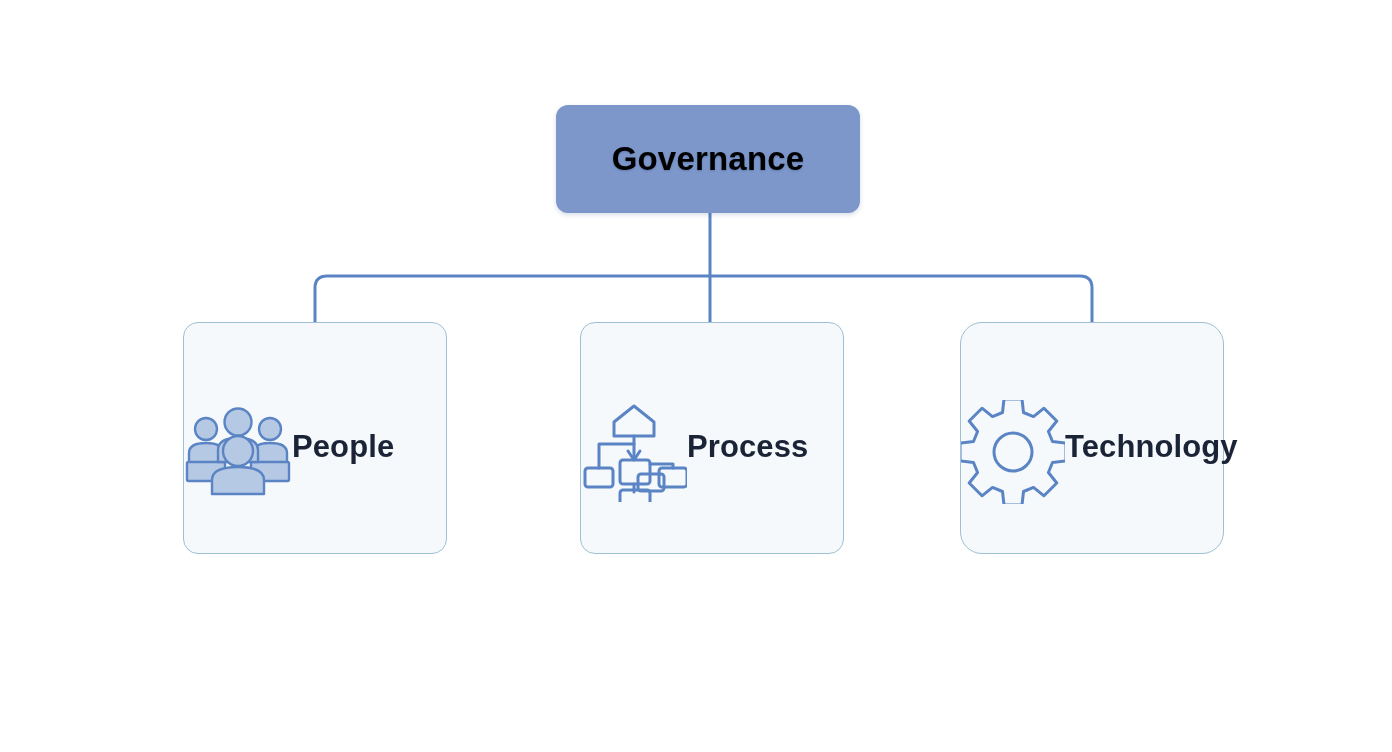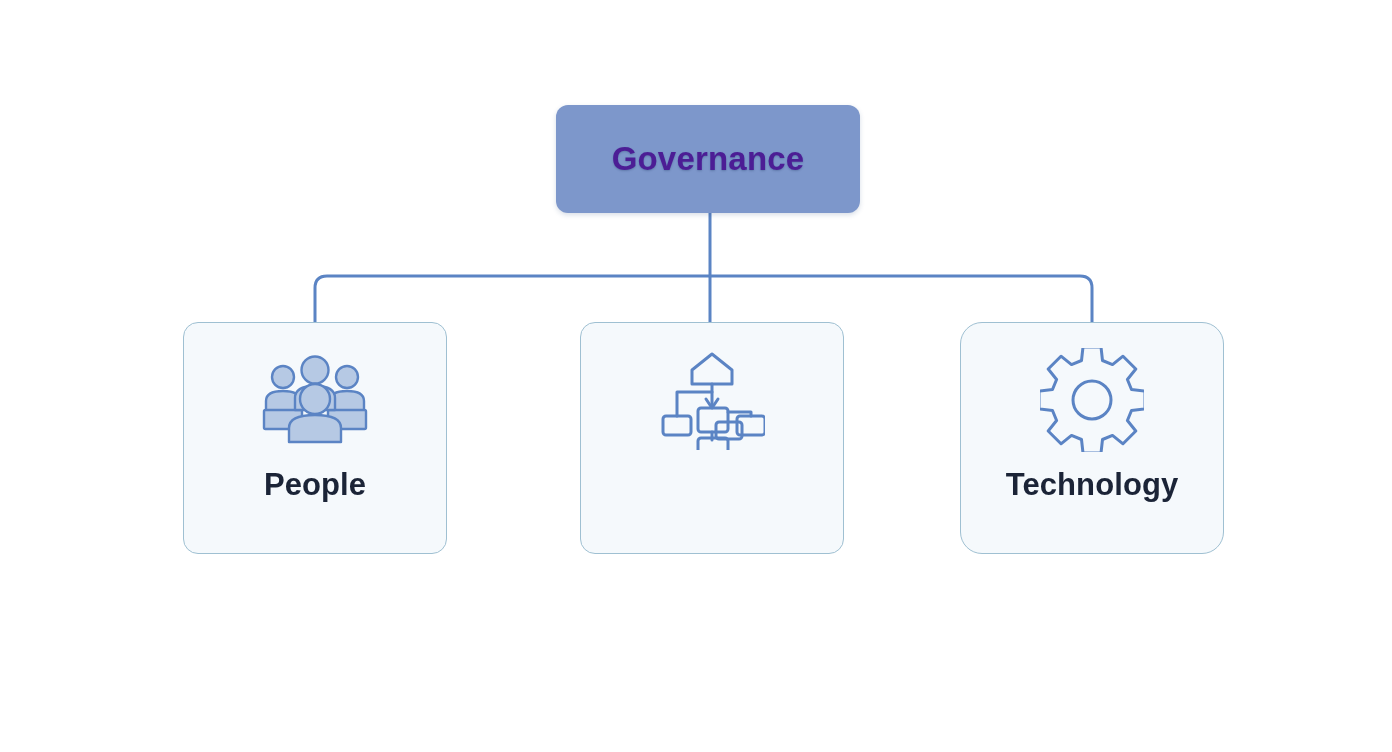--- a/index.html
+++ b/index.html
@@ -38,40 +38,40 @@
     width: 304px;
     height: 108px;
     border-radius: 12px;
     background: #7d97cb;
     box-shadow: 0 2px 5px rgba(40, 70, 120, 0.18);
     display: flex;
     align-items: center;
     justify-content: center;
   }
   .root-label {
-    color: #4c1d95;
+    color: #000000;
     font-size: 33px;
     font-weight: bold;
     letter-spacing: 0.2px;
     text-shadow: 0 1px 2px rgba(30, 55, 100, 0.30);
     white-space: nowrap;
   }
 
   
   .card {
     position: absolute;
     top: 322px;
     width: 264px;
     height: 232px;
     box-sizing: border-box;
     border: 1.6px solid #9fc0d2;
     border-radius: 15px;
     background: #f5f9fc;
     display: flex;
-    flex-direction: column;
+    flex-direction: row;
     align-items: center;
     justify-content: flex-start;
   }
   .card-people     { left: 183px; }
   .card-process    { left: 580px; }
   .card-technology { left: 960px; border-radius: 22px; }
 
   .card-icon {
     margin-top: 28px;
     height: 98px;
@@ -149,20 +149,21 @@
           <path d="M 69 62 L 92 62 L 92 66"></path>
           <rect x="78" y="66" width="28" height="19" rx="3"></rect>
 
           <rect x="57" y="72" width="26" height="17" rx="3"></rect>
 
           <path d="M 53 82 L 53 90"></path>
           <rect x="39" y="88" width="30" height="18" rx="3"></rect>
         </g>
       </svg>
     </div>
+    <div class="card-label">Process</div>
   </div>
 
   <div class="card card-technology">
     <div class="card-icon">
       <svg width="104" height="104" viewBox="0 0 104 104" aria-hidden="true">
         <g fill="none" stroke="#5b84c4" stroke-width="3" stroke-linejoin="round" stroke-linecap="round">
 
           <path d="M 43 4 L 61 4 L 62.5 17.5
                    L 72.5 21.6 L 83 13.2 L 95.8 26
                    L 87.4 36.5 L 91.5 46.5 L 105 48 L 105 66

